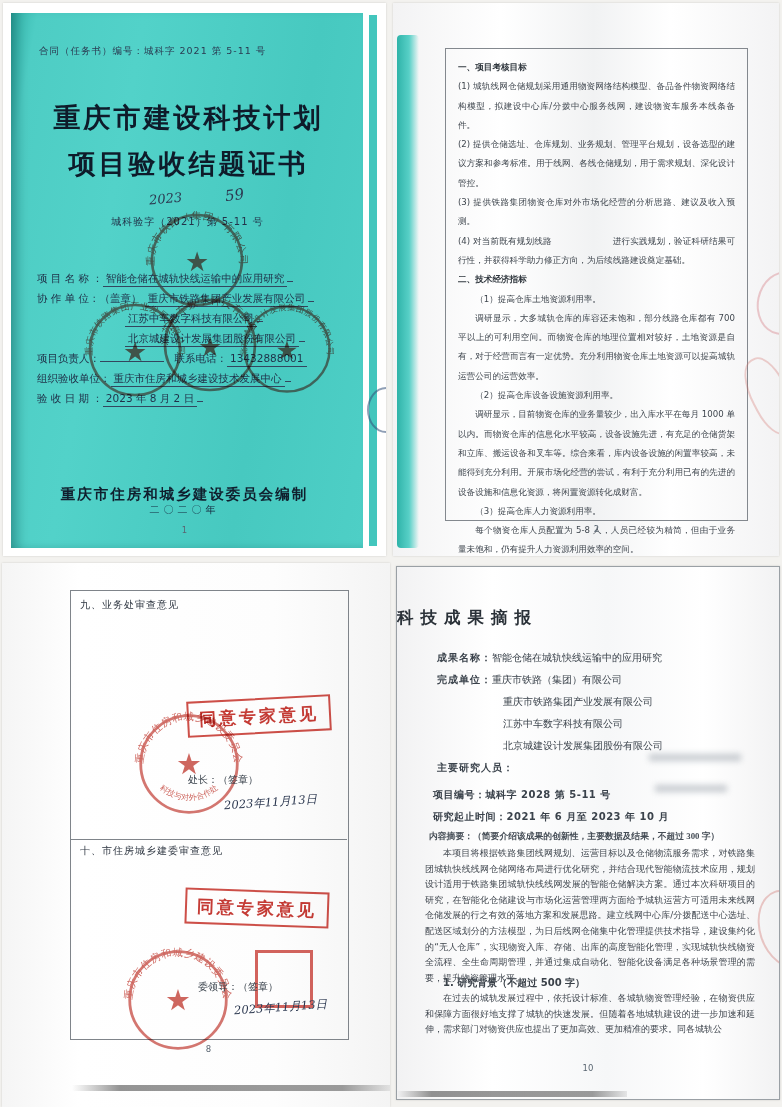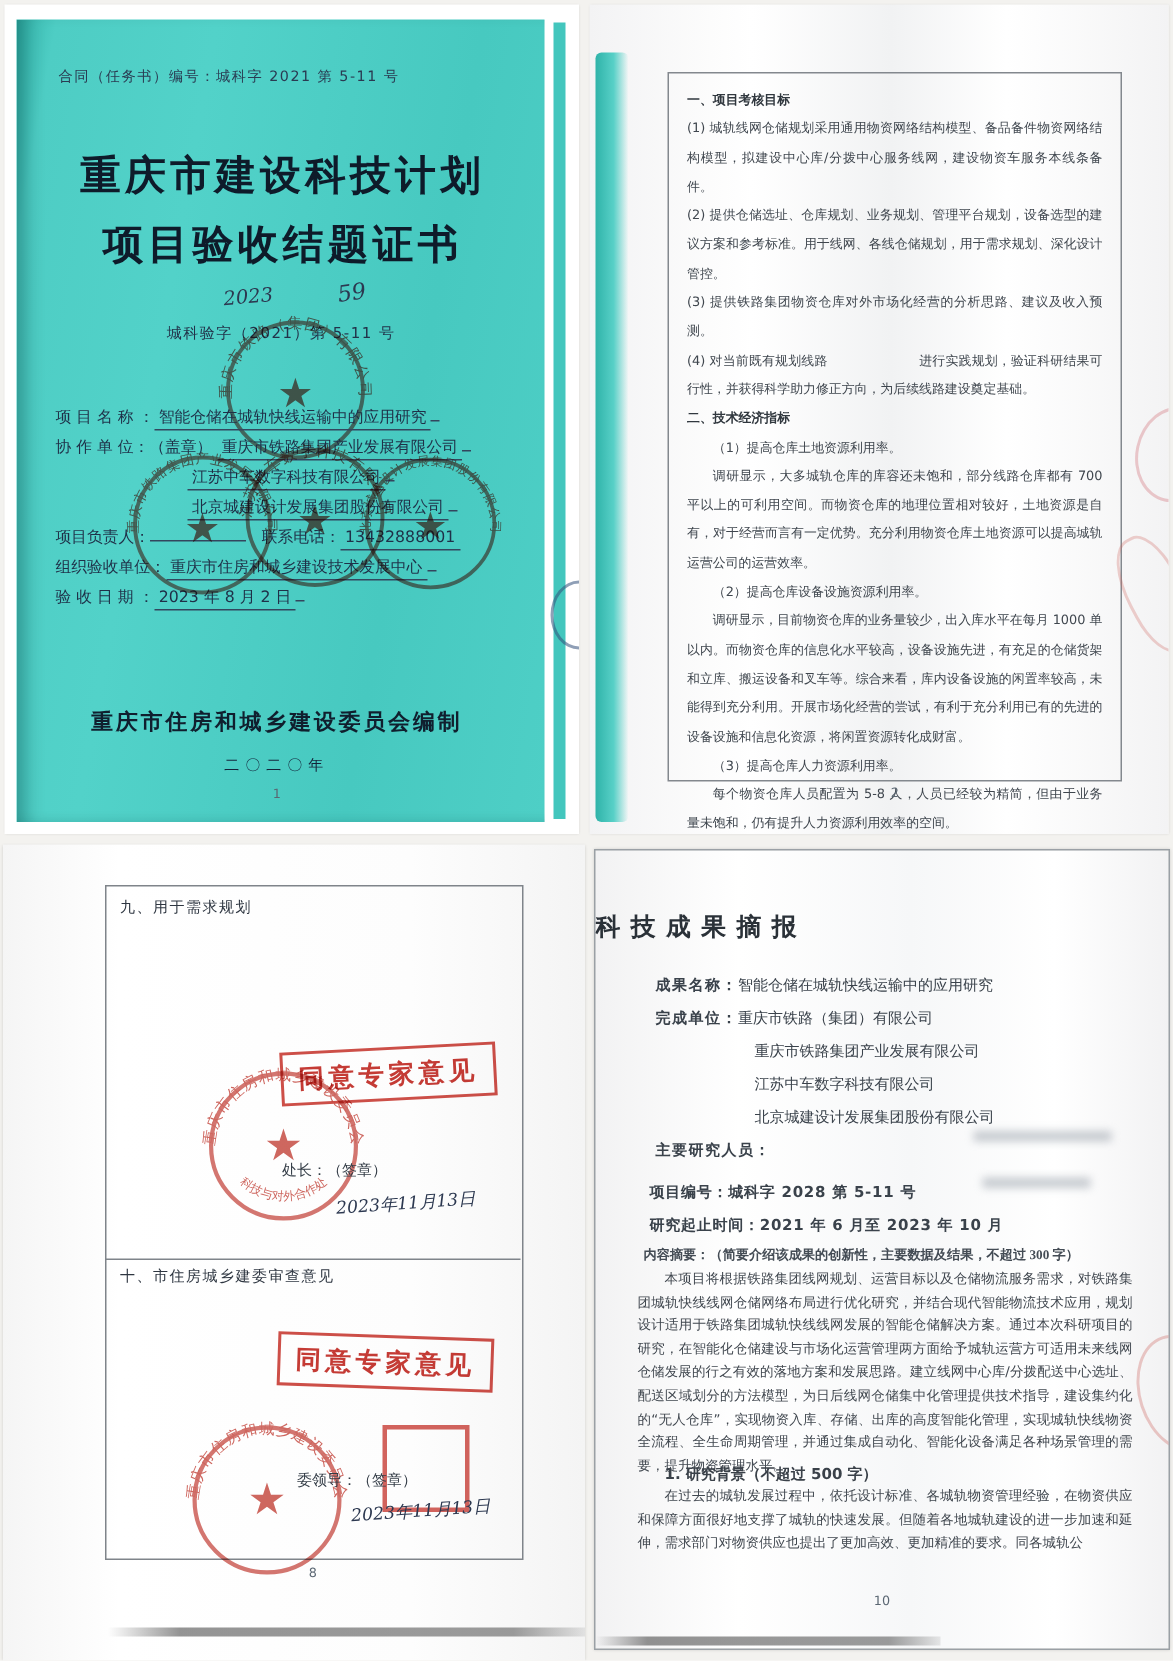--- a/index.html
+++ b/index.html
@@ -19,21 +19,21 @@
   .hw-year{position:absolute;left:146px;top:188px;font-size:13px;transform:rotate(-5deg);}
   .hw-no{position:absolute;left:222px;top:183px;font-size:15px;transform:rotate(-8deg);}
   .cover-issue{position:absolute;left:0;right:14px;top:212px;text-align:center;font-size:10px;
     letter-spacing:1px;color:#22334a;}
   .cover-fields{position:absolute;left:34px;top:266px;width:326px;font-size:10.5px;color:#1f3048;}
   .cover-fields .row{height:20px;line-height:18px;white-space:nowrap;}
   .cover-fields .lbl{white-space:pre;}
   .cover-fields .fv{border-bottom:1px solid #33465e;padding:0 3px;display:inline-block;line-height:15px;}
   .cover-fields .cont{padding-left:88px;}
   .cover-fields .who .fv{min-width:58px;}
-  .cover-footer1{position:absolute;left:0;right:20px;top:469px;text-align:center;font-size:14.5px;
+  .cover-footer1{position:absolute;left:0;right:20px;top:482px;text-align:center;font-size:14.5px;
     font-weight:700;letter-spacing:2px;color:#101f2e;}
   .cover-footer2{position:absolute;left:0;right:20px;top:500px;text-align:center;font-size:10px;
     letter-spacing:4px;color:#14233a;}
   .pageno{position:absolute;text-align:center;font-size:8.5px;color:#5a6672;}
   #pnA{left:0;right:20px;top:522px;}
   .navy-partial{position:absolute;left:364px;top:384px;width:34px;height:42px;border:2px solid #33507a;
     border-radius:50%;opacity:.55;}
   
   .cstamp{position:absolute;mix-blend-mode:multiply;opacity:.82;}
   .rstamp{position:absolute;border:2.5px solid rgba(198,48,40,.85);color:rgba(193,42,36,.92);
@@ -187,21 +187,21 @@
       <p class="ind">每个物资仓库人员配置为 5-8 人，人员已经较为精简，但由于业务量未饱和，仍有提升人力资源利用效率的空间。</p>
     </div>
   <div class="pageno" id="pnB">2</div>
   <div class="ghostB1"></div>
   <div class="ghostB2"></div>
 </div>
 
 <div class="photo" id="photoC">
   <div class="rbox"></div>
   <div class="rdivider"></div>
-  <div class="sec-title" id="sec9t">九、用于需求规划</div>
+  <div class="sec-title" id="sec9t">九、业务处审查意见</div>
   <div class="rstamp" id="ap9">同意专家意见</div>
 
   <svg class="cstamp" style="left:128px;top:142px" width="118" height="118" viewBox="0 0 110 110">
     <defs>
         <path id="a5" d="M 13 66 A 43 43 0 1 1 97 66" fill="none"></path>
           <path id="a5b" d="M 20 68 A 40 40 0 0 0 90 68" fill="none"></path>
       </defs>
     <circle cx="55" cy="55" r="45" fill="none" stroke="#c4453c" stroke-width="2.6" opacity=".9"></circle>
     <text font-size="9.6" fill="#c4453c" letter-spacing="0.5"><textPath href="#a5" startOffset="50%" text-anchor="middle">重庆市住房和城乡建设委员会</textPath></text>
     <text x="55" y="64" text-anchor="middle" font-size="27" fill="#c4453c">★</text>

